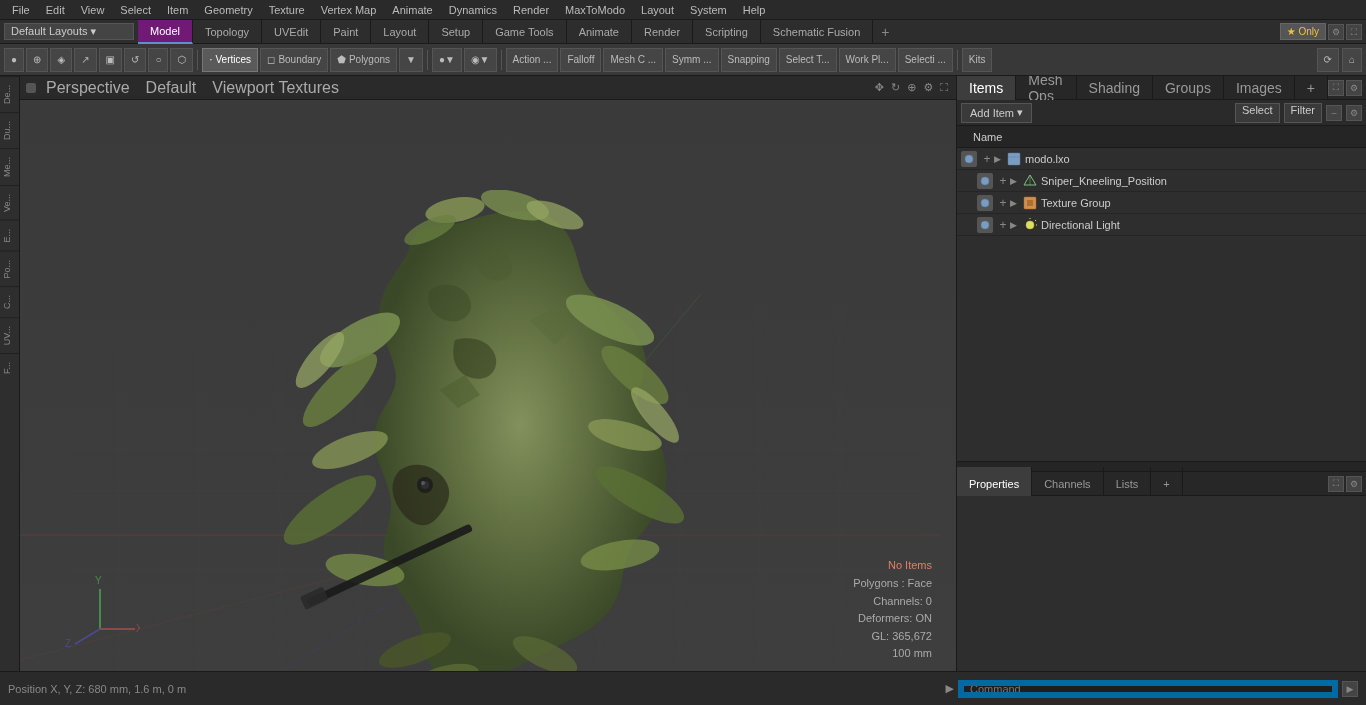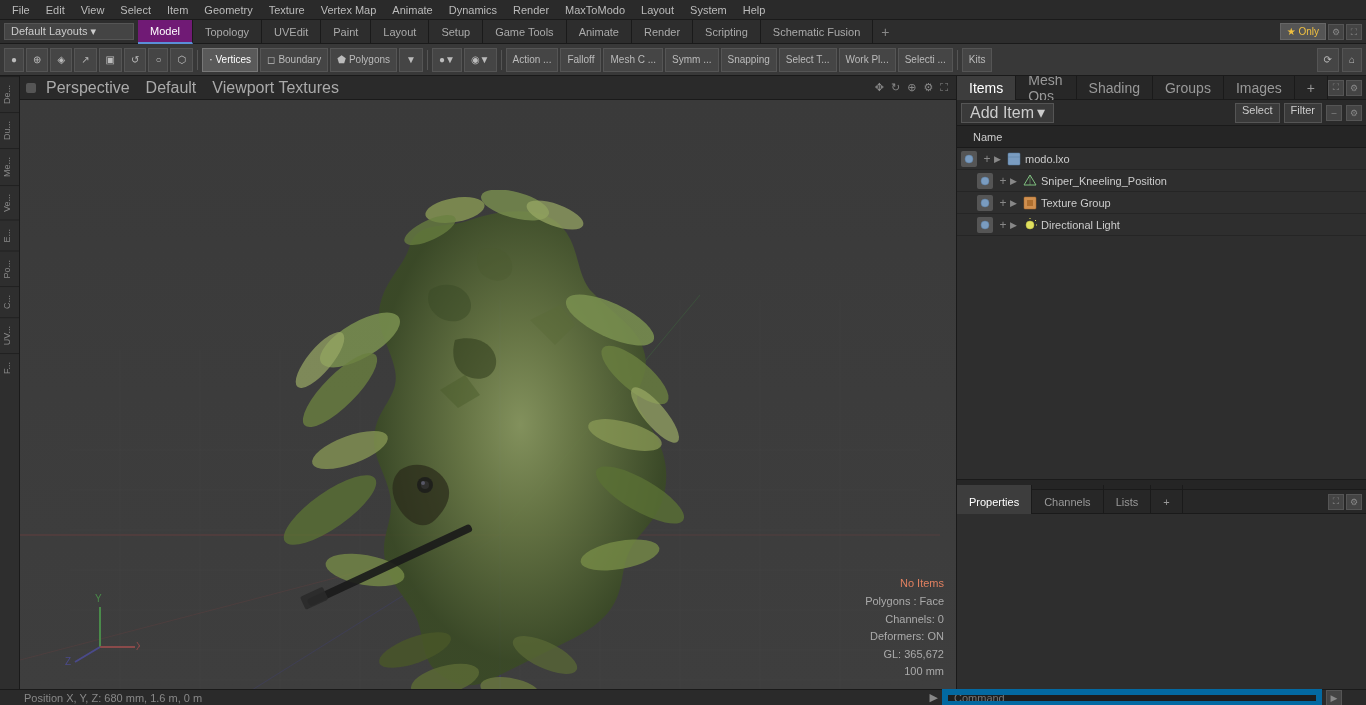--- a/index.html
+++ b/index.html
@@ -209,43 +209,43 @@
       position: absolute;
       top: 0; left: 0;
       width: 100%; height: 100%;
       opacity: 0.35;
     }
 
     
     .viewport-status {
       position: absolute;
       bottom: 0;
-      right: 0;
+      right: 12px;
       padding: 8px 12px;
       text-align: right;
       color: #aaa;
       font-size: 11px;
       line-height: 1.6;
     }
     .status-no-items { color: #e08060; }
 
     
     .axes {
       position: absolute;
       bottom: 20px;
       left: 40px;
     }
 
     
     .status-bar {
       background: #2a2a2a;
-      height: 16px;
-      display: flex;
-      align-items: center;
-      padding: 0 24px;
+      height: 34px;
+      display: flex;
+      align-items: center;
+      padding: 0 8px;
       border-top: 1px solid #1a1a1a;
       flex-shrink: 0;
     }
     .status-text {
       color: #888;
       font-size: 11px;
     }
     .command-bar {
       margin-left: auto;
       display: flex;
@@ -313,21 +313,21 @@
       gap: 4px;
       border-bottom: 1px solid #1a1a1a;
       flex-shrink: 0;
     }
     .items-add-btn {
       background: #3a3a3a;
       border: 1px solid #555;
       color: #ccc;
       height: 20px;
       padding: 0 8px;
-      font-size: 16px;
+      font-size: 11px;
       cursor: pointer;
       display: flex;
       align-items: center;
       gap: 3px;
       justify-content: center;
     }
     .items-select-btn {
       background: #3a3a3a;
       border: 1px solid #555;
       color: #ccc;

